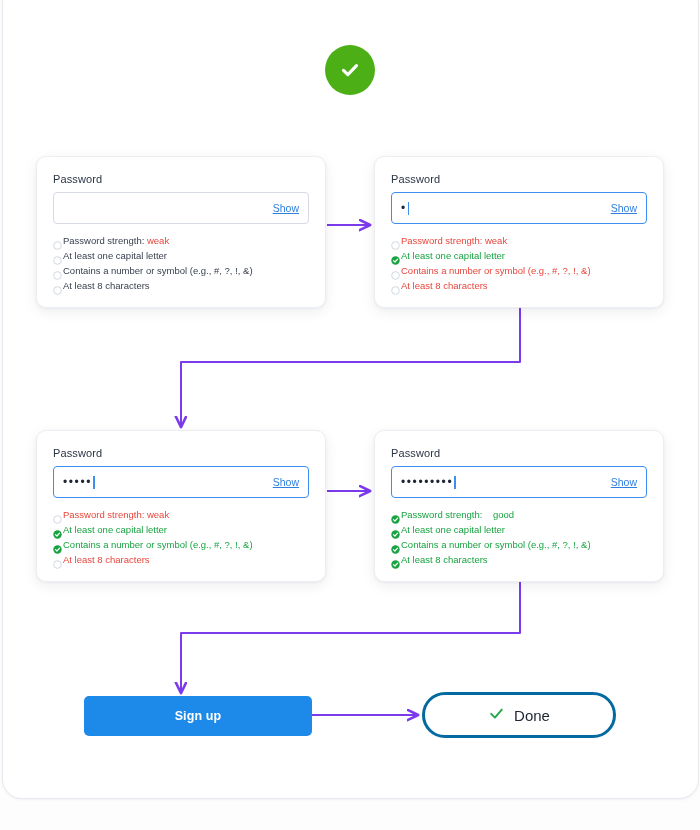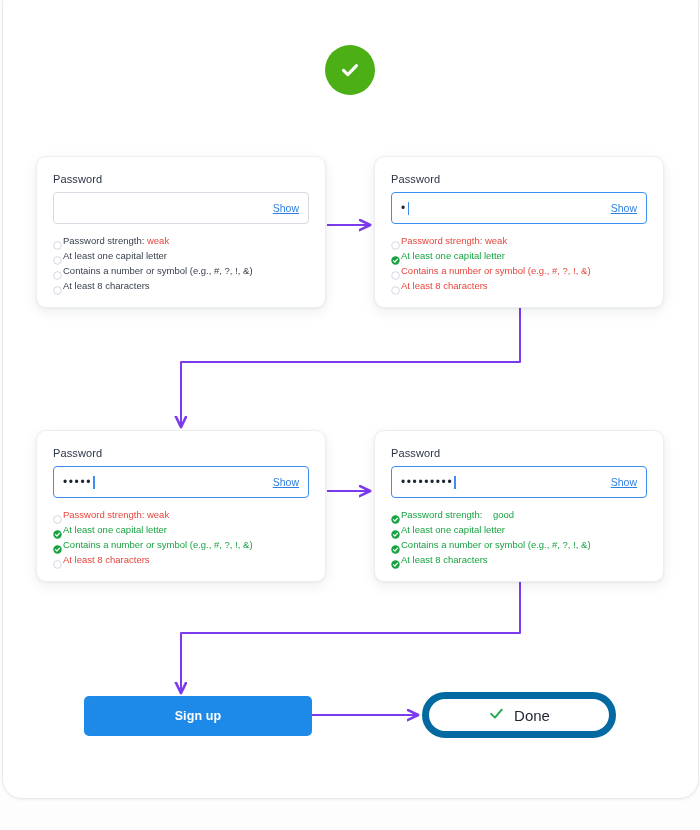--- a/index.html
+++ b/index.html
@@ -161,21 +161,21 @@
   }
 
   #done-button {
     position: absolute;
     left: 422px;
     top: 692px;
     width: 194px;
     height: 46px;
     border-radius: 23px;
     background: #ffffff;
-    border: 7px solid #0369a1;
+    border: 3px solid #0369a1;
     display: flex;
     align-items: center;
     justify-content: center;
     gap: 9px;
     cursor: pointer;
   }
   #done-label {
     font-size: 15px;
     color: #1d2433;
   }

